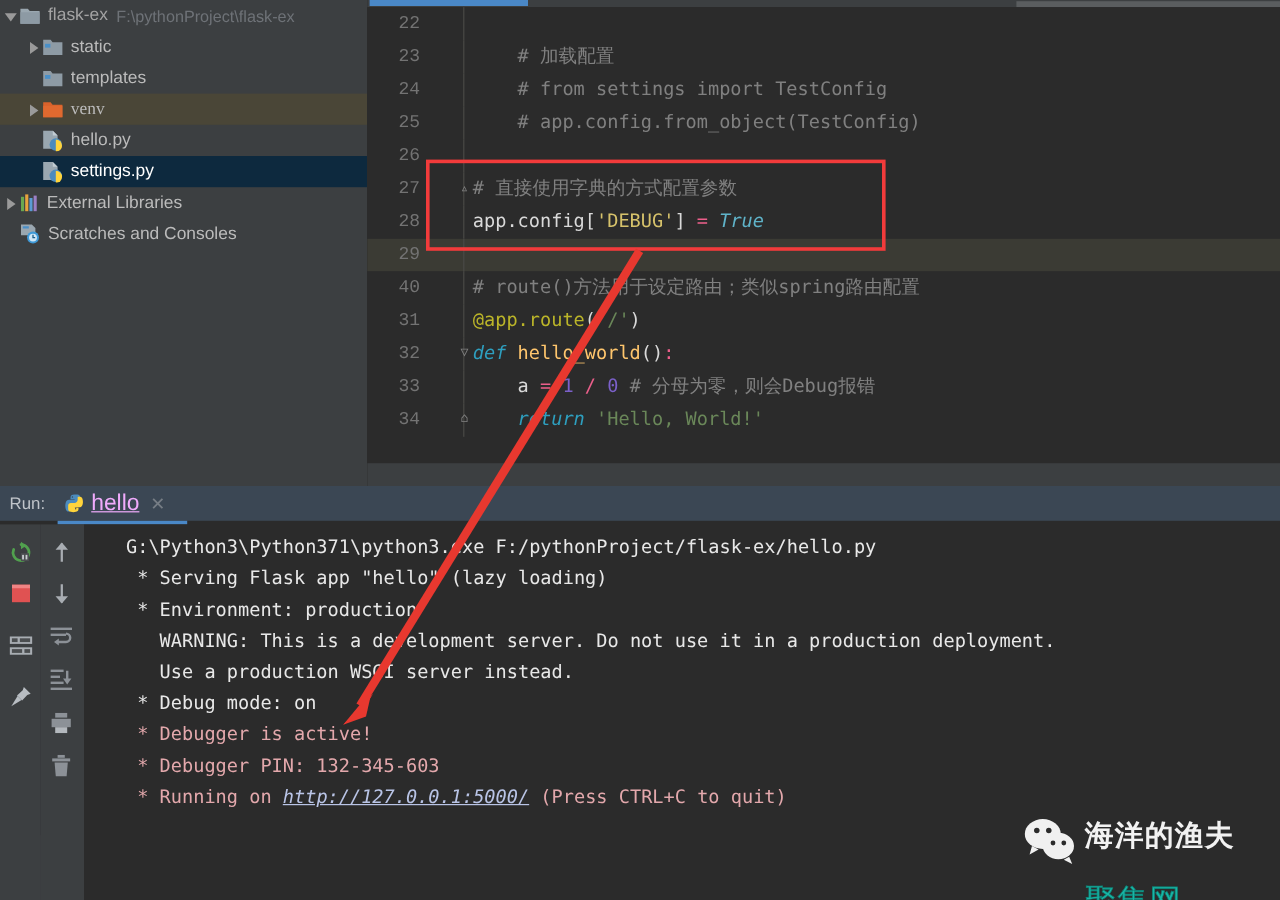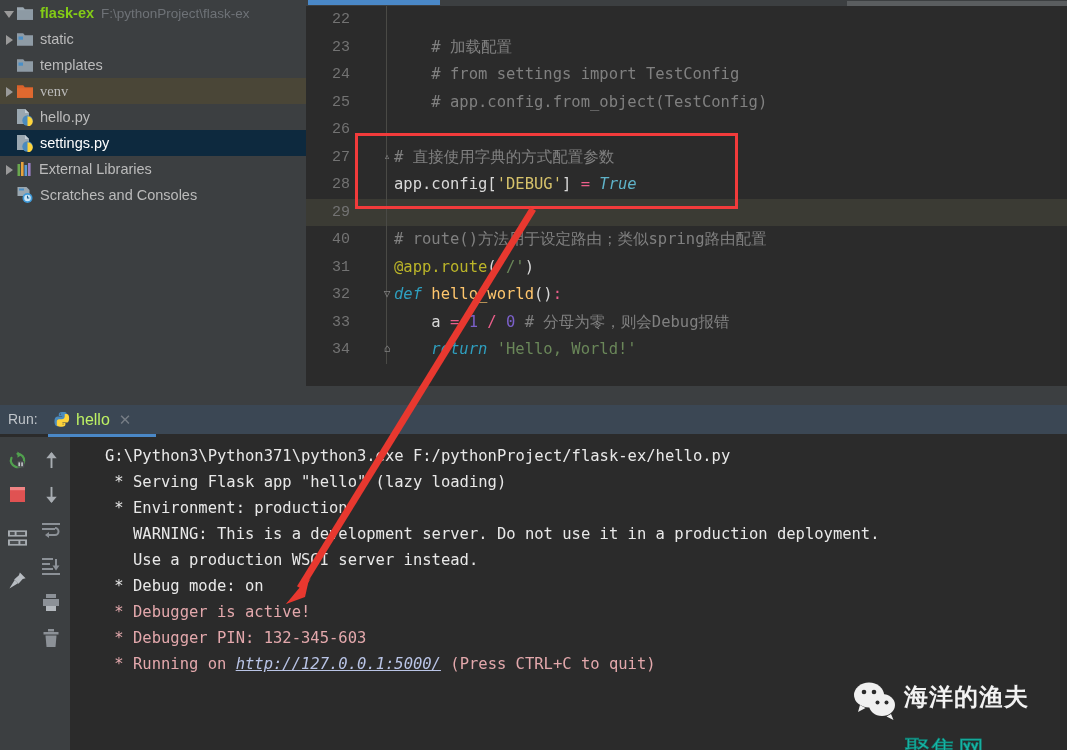--- a/index.html
+++ b/index.html
@@ -55,21 +55,21 @@
   }
   .arrow.none::before { content: none; }
   .ficon { flex: 0 0 auto; margin-right: 6px; display: block; }
   .tlabel { flex: 0 0 auto; }
   .tpath {
     color: #6e7277;
     margin-left: 7px;
     font-size: 13.5px;
   }
   .ind0 { padding-left: 0px; }
-  .ind1 { }
+  .ind1 { padding-left: 19px; }
 
   
   #editor {
     position: absolute; left: 306px; top: 0;
     width: 761px; height: 405px;
     background: #2b2b2b;
     overflow: hidden;
   }
   #tabstrip {
     position: absolute; left: 0; top: 0;
@@ -157,23 +157,24 @@
     color: #c0c5ca;
     font-size: 14px;
   }
   #runtab {
     position: absolute; left: 48px; top: 0;
     height: 29px;
     display: flex; align-items: center;
     padding: 0 6px;
   }
   #runtab .tabname {
-    color: #bef264;
-    font-size: 16px;
+    color: #f0abfc;
+    font-size: 19px;
     margin-left: 5px;
+    text-decoration: underline;
   }
   #runtab .tabclose {
     color: #767d85;
     font-size: 15px;
     margin-left: 9px;
   }
   #runtabunder {
     position: absolute; left: 48px; top: 29px;
     width: 108px; height: 3px;
     background: #4a88c7;
@@ -260,21 +261,21 @@
 
   <div id="sidebar">
       <div class="tree-row ind0">
         <span class="arrow down"></span>
         <span style="display: flex; align-items: center;">
           <svg class="ficon" width="18" height="17" viewBox="0 0 16 17">
             <path d="M0 2.2h6.2l1.6 2h8.2v10.6H0z" fill="#9aa7b0"></path>
             <path d="M0 5.2h16v9.6H0z" fill="#8d9aa4"></path>
           </svg>
         </span>
-        <span class="tlabel" style="color: #84cc16; font-weight: bold;">flask-ex</span>
+        <span class="tlabel" style="color: #a3a3a3; font-weight: normal;">flask-ex</span>
         <span class="tpath">F:\pythonProject\flask-ex</span>
       </div>
       <div class="tree-row ind1">
         <span class="arrow right"></span>
         <span style="display: flex; align-items: center;">
           <svg class="ficon" width="18" height="17" viewBox="0 0 16 17">
             <path d="M0 2.2h6.2l1.6 2h8.2v10.6H0z" fill="#8e9ba5"></path>
             <rect x="1.5" y="5.5" width="4.5" height="3.2" fill="#4a8fc7"></rect>
           </svg>
         </span>

